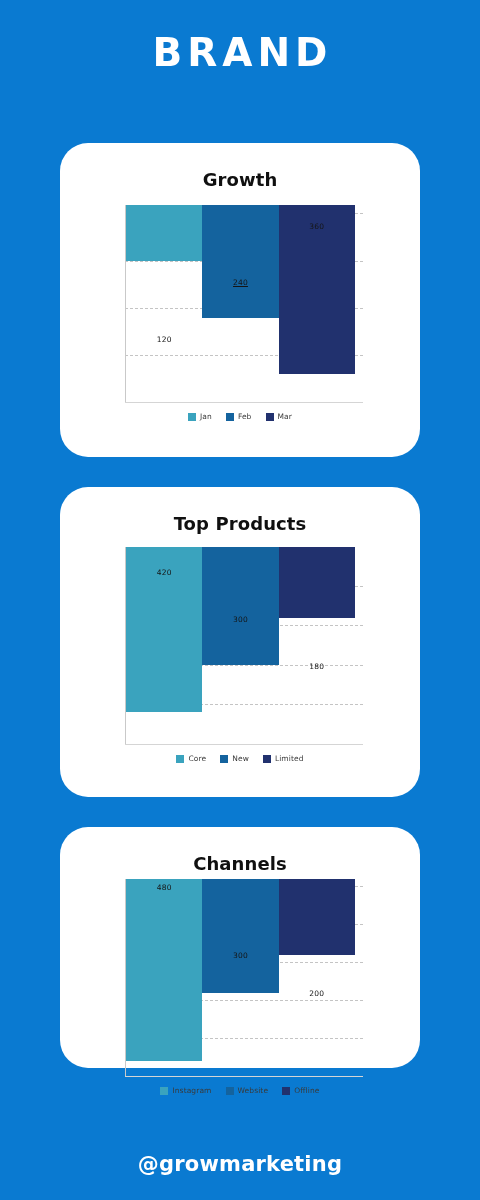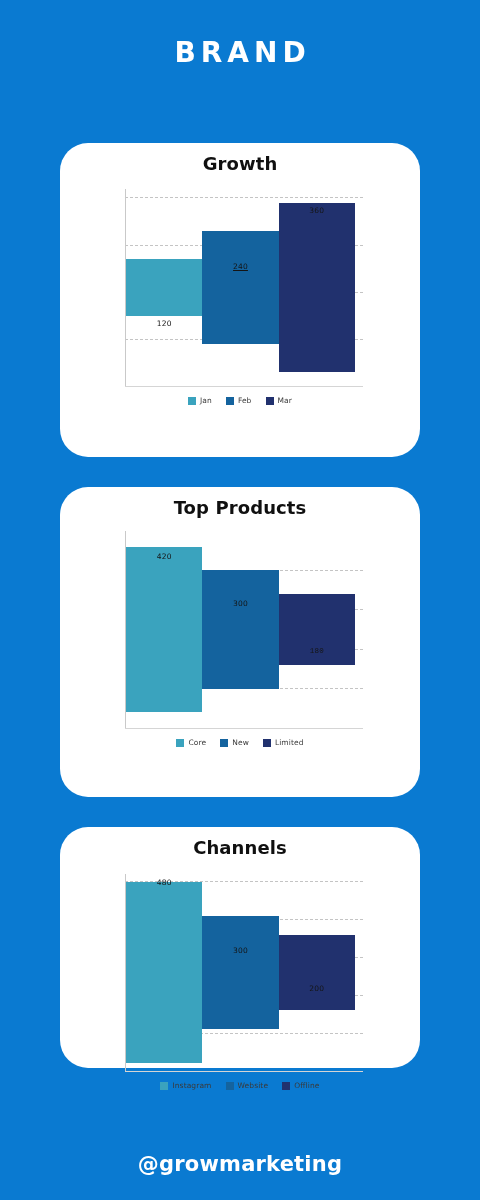--- a/index.html
+++ b/index.html
@@ -18,21 +18,21 @@
 
   
   .header {
     width: 480px;
     padding-top: 31px;
     text-align: center;
   }
   .title-main {
     display: block;
     color: #ffffff;
-    font-size: 28px;
+    font-size: 39px;
     font-weight: bold;
     letter-spacing: 5px;
     line-height: 44px;
     text-indent: 5px;
   }
   .title-sub {
     display: block;
     color: #ffffff;
     font-size: 25px;
     font-weight: bold;
@@ -51,34 +51,34 @@
   }
   #card-0 { top: 143px;  height: 314px; }
   #card-1 { top: 487px;  height: 310px; }
   #card-2 { top: 827px;  height: 241px; }
 
   .card-title {
     text-align: center;
     color: #101010;
     font-size: 18px;
     font-weight: bold;
-    padding-top: 10px;
+    padding-top: 26px;
     letter-spacing: 0.1px;
   }
 
   
   .plot-wrap {
     position: relative;
     margin: 0 auto;
     width: 230px;
     height: 198px;
   }
   #card-0 .plot-wrap { margin-top: 15px; }
   #card-1 .plot-wrap { margin-top: 13px; }
-  #card-2 .plot-wrap { margin-top: 16px; }
+  #card-2 .plot-wrap { margin-top: 5px; }
 
   .y-axis {
     position: absolute;
     left: 0;
     top: 0;
     bottom: 0;
     width: 1px;
     background: #c9c9c9;
   }
   .x-axis {
@@ -112,21 +112,21 @@
     top: 0;
     display: flex;
     align-items: flex-end;
     justify-content: flex-start;
   }
   .bar-slot {
     position: relative;
     height: 100%;
     display: flex;
     flex-direction: column;
-    justify-content: center;
+    justify-content: flex-start;
     align-items: center;
   }
   .bar {
     width: 100%;
   }
   .bar-label {
     position: absolute;
     width: 100%;
     text-align: center;
     font-size: 7.5px;
@@ -235,21 +235,21 @@
     <div class="x-axis"></div>
     <div class="bars">
         <div class="bar-slot" style="width: 33.3333%;">
           <div class="bar-label" style="bottom: calc(84% + 2px); margin-top: 20px;">420</div>
           <div class="bar" style="height: 84%; background: rgb(58, 163, 190);"></div>
         </div>
         <div class="bar-slot" style="width: 33.3333%;">
           <div class="bar-label" style="bottom: calc(60% + 2px);">300</div>
           <div class="bar" style="height: 60%; background: rgb(20, 99, 158);"></div>
         </div>
-        <div class="bar-slot" style="width: 33.3333%; font-family: Liberation Mono, monospace;">
+        <div class="bar-slot" style="width: 33.3333%;">
           <div class="bar-label" style="bottom: calc(36% + 2px);">180</div>
           <div class="bar" style="height: 36%; background: rgb(33, 49, 110);"></div>
         </div>
       </div>
   </div>
   <div class="legend">
       <div class="legend-item">
         <span class="legend-swatch" style="background: rgb(58, 163, 190);"></span>
         <span class="legend-label">Core</span>
       </div>

